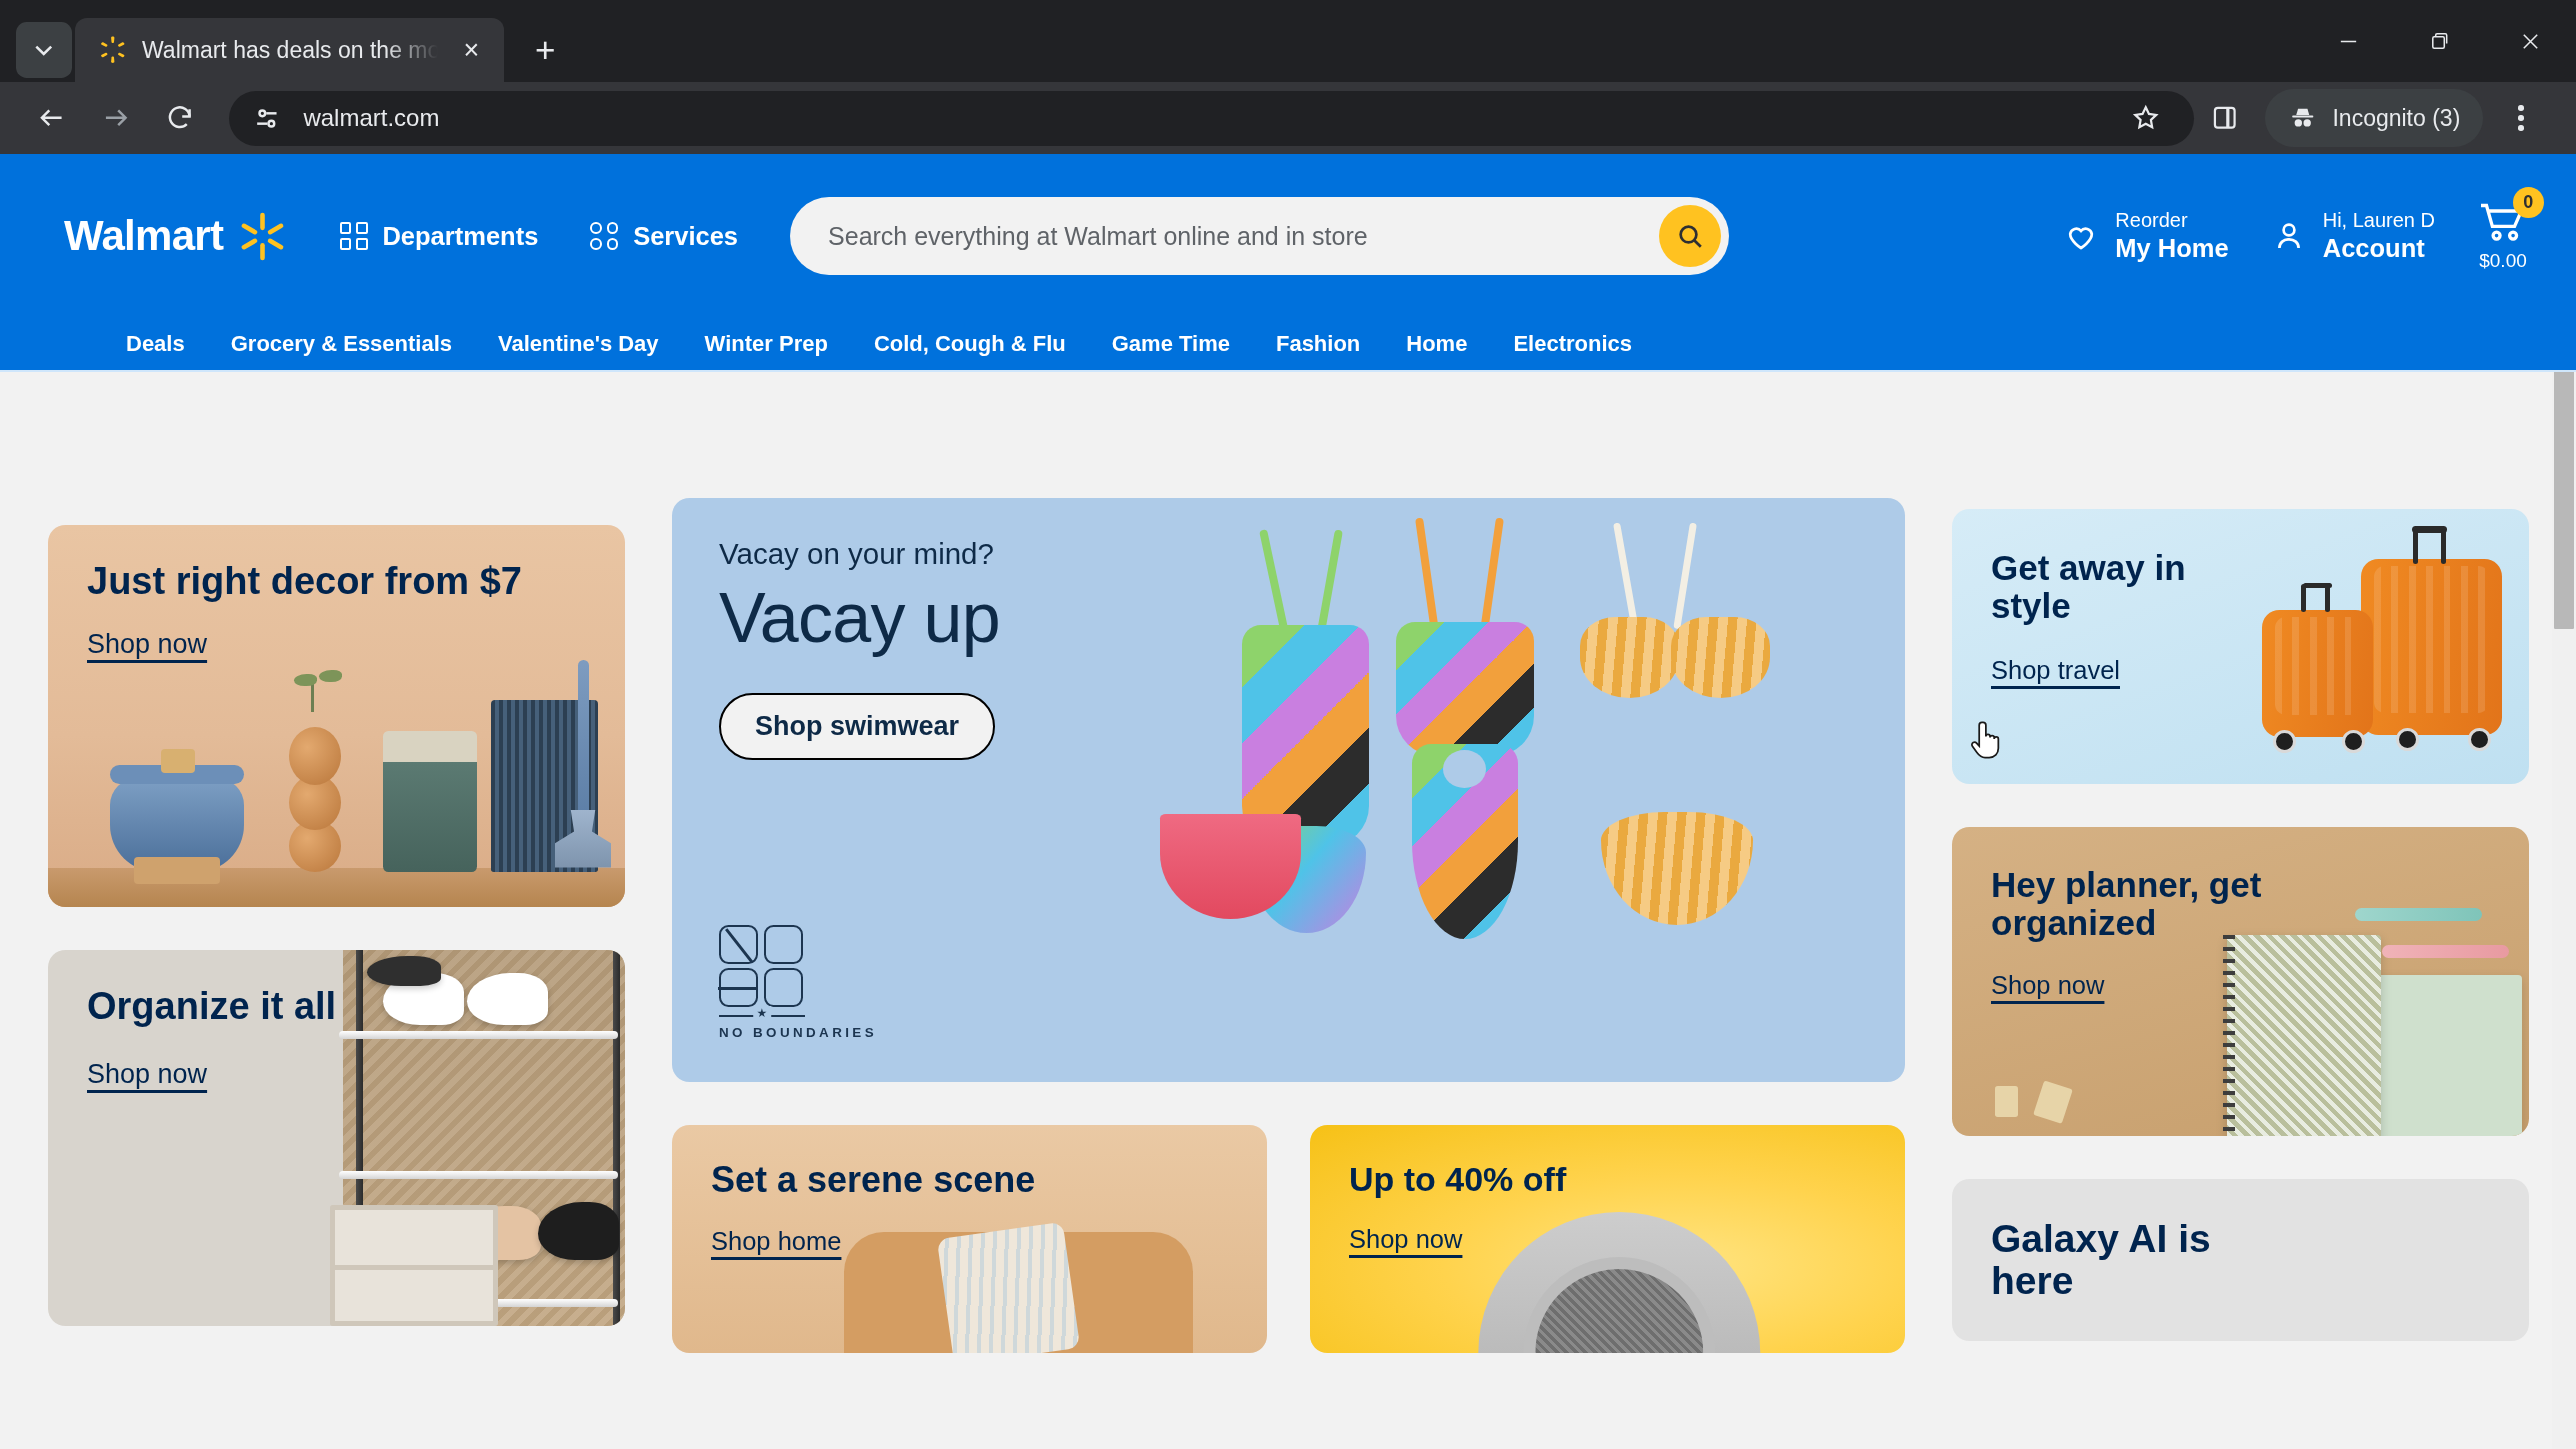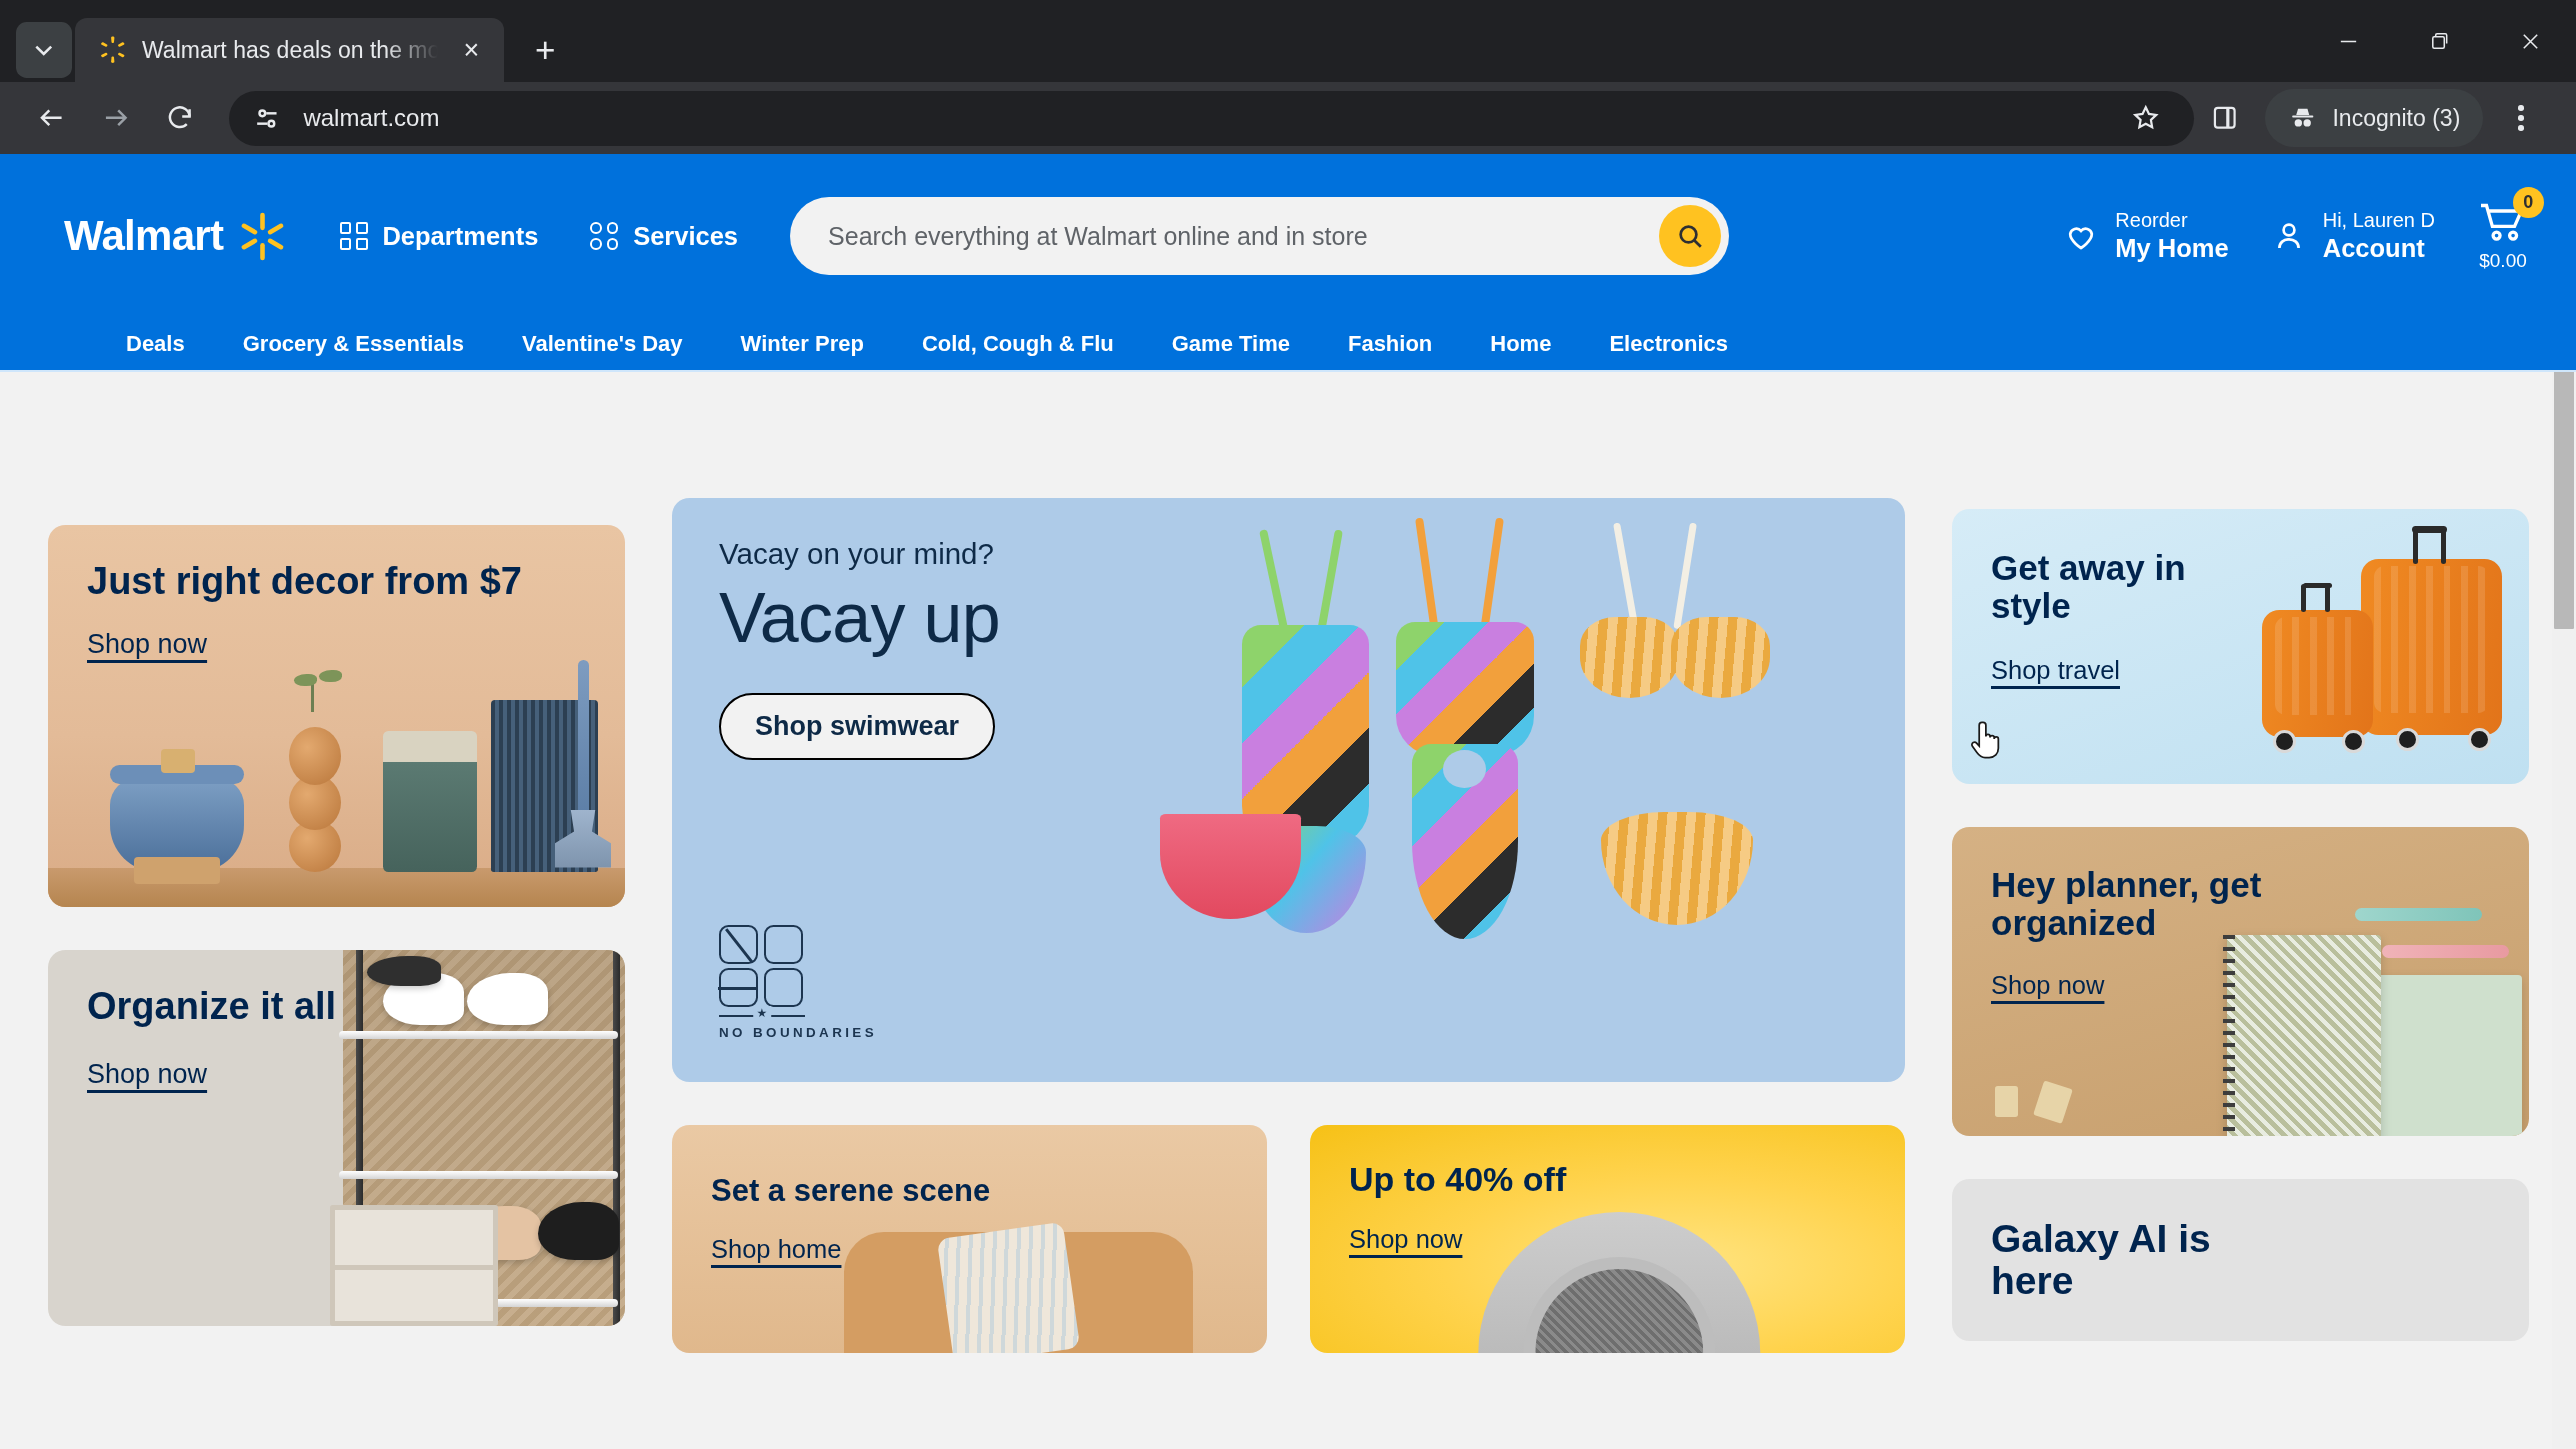--- a/index.html
+++ b/index.html
@@ -245,21 +245,21 @@
     background: #eef5fc;
     display: flex; align-items: center; justify-content: center;
     flex: none;
   }
   .pickup-avatar svg { width: 27px; height: 27px; }
   .pickup-text { font-size: 23px; font-weight: 700; }
   .chev { width: 20px; height: 20px; }
   .pipe { width: 2px; height: 29.5px; background: #7fb6ec; margin: 0 13.4px; flex: none; }
   .zip { font-size: 21.5px; font-weight: 400; color: #fff; }
 
-  .cat-links { display: flex; align-items: center; gap: 12px; margin-left: 62px; }
+  .cat-links { display: flex; align-items: center; gap: 0; margin-left: 62px; }
   .cat-link {
     color: #fff;
     font-size: 22px;
     font-weight: 700;
     margin-right: 46px;
     white-space: nowrap;
   }
   .cat-link:last-child { margin-right: 0; }
 
   
@@ -489,21 +489,21 @@
   }
 
   
   .duo { display: flex; gap: 43px; flex: 1; }
   .c-serene {
     flex: 1;
     background: linear-gradient(180deg,#eac9a4,#e0b88c);
     padding: 36px 39px;
     min-height: 228px;
   }
-  .c-serene .card-title { font-size: 31px; margin-top: 13px; }
+  .c-serene .card-title { font-size: 36px; }
   .c-serene .card-link { font-size: 25.5px; margin-top: 28px; }
   .sofa {
     position: absolute; right: 74px; bottom: -27px; width: 349px; height: 148px;
     background: #d49d62; border-radius: 40px 40px 13.4px 13.4px;
   }
   .pillow {
     position: absolute; right: 195px; bottom: -4px; width: 127px; height: 127px;
     background: repeating-linear-gradient(100deg,#efe7da 0 8px,#cfd8da 8px 12px);
     border-radius: 12px; transform: rotate(-8deg);
   }

